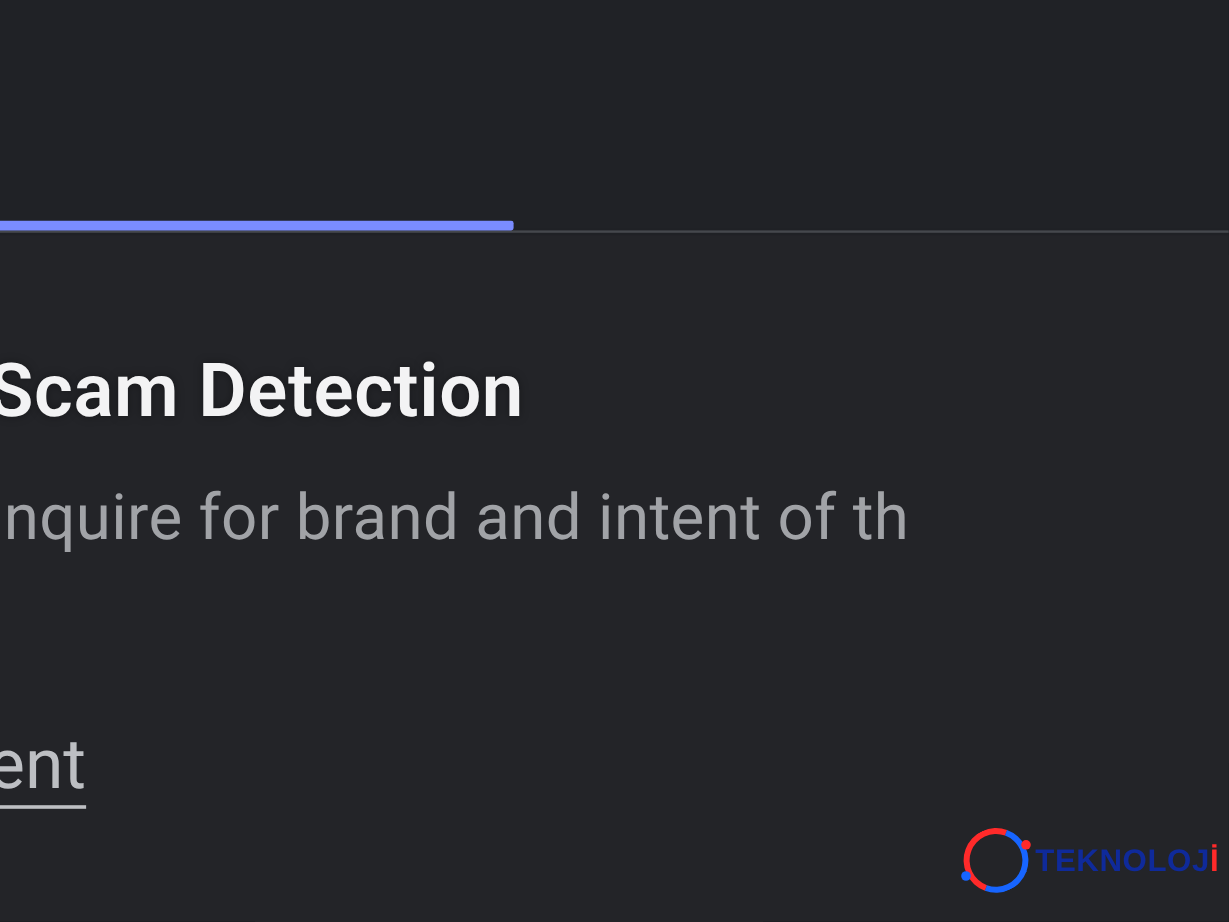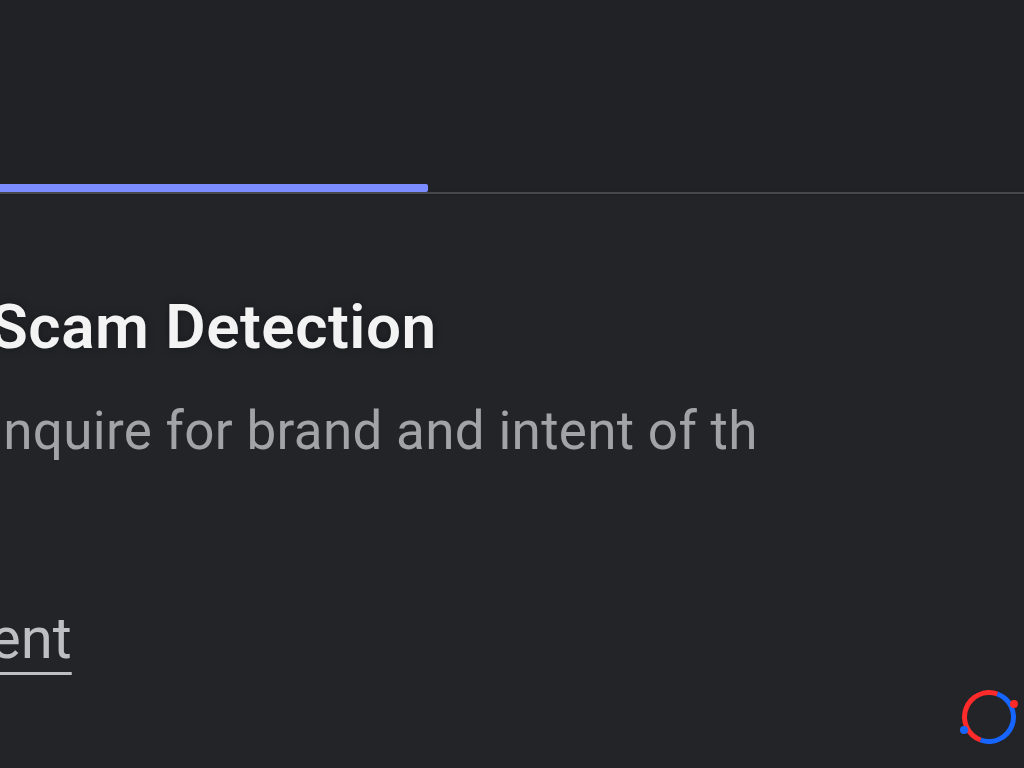--- a/index.html
+++ b/index.html
@@ -169,13 +169,16 @@
 
 <a class="link-fragment">ent</a>
 
 <div class="watermark">
   <div class="watermark-swirl">
     <div class="arc-red"></div>
     <div class="arc-blue"></div>
     <div class="dot-red"></div>
     <div class="dot-blue"></div>
   </div>
+  <span class="watermark-text">
+    <span>TEKNOLOJ</span><span class="i-dot">İ</span>
+  </span>
 </div>
 
 </body></html>

